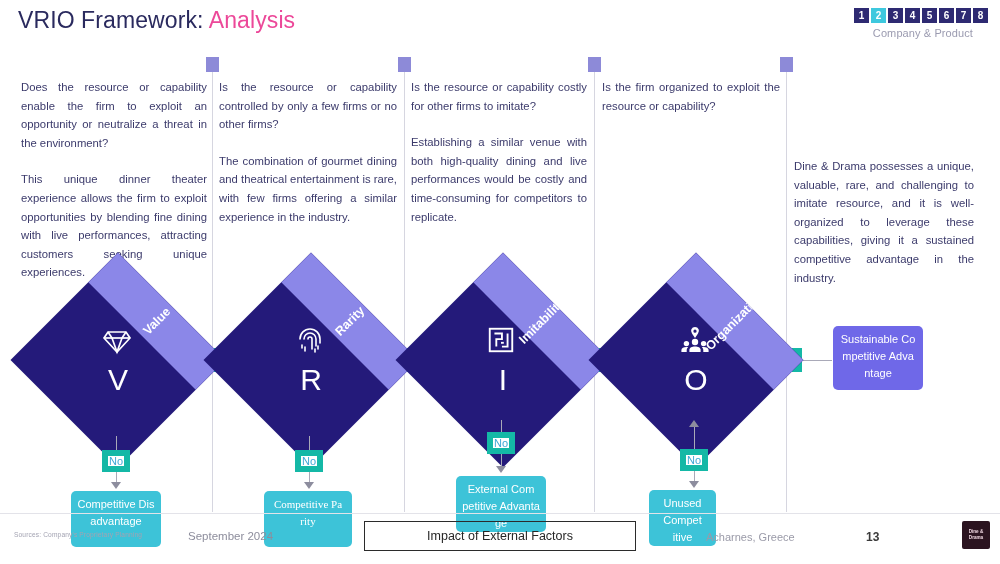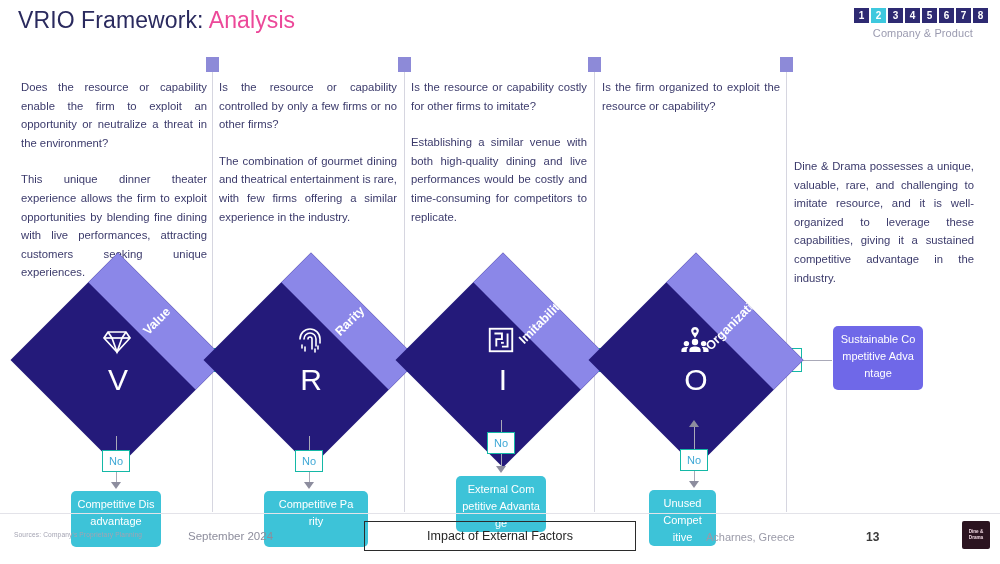--- a/index.html
+++ b/index.html
@@ -66,21 +66,21 @@
   .dcontent {
     position: absolute; inset: 0; display: flex; flex-direction: column;
     align-items: center; justify-content: center; gap: 6px;
     pointer-events: none;
   }
   .dcontent .ico { width: 34px; height: 34px; }
   .dcontent .letter { color: #fff; font-size: 30px; line-height: 1; font-weight: 400; }
 
   
   .chip {
-    position: absolute; border: 1px solid #14b8a6; background: #fff;
+    position: absolute; border: 6px solid #14b8a6; background: #fff;
     color: #3ea8d6; font-size: 11px; display: flex; align-items: center;
     justify-content: center;
   }
   .chip-yes { width: 34px; height: 24px; }
   .chip-no  { width: 28px; height: 22px; }
 
   .line { position: absolute; background: #a9a9b8; }
   .arrow { position: absolute; width: 0; height: 0; }
   .arrow-left  { border-top: 4px solid transparent; border-bottom: 4px solid transparent; border-right: 6px solid #8d8d9e; }
   .arrow-down  { border-left: 5px solid transparent; border-right: 5px solid transparent; border-top: 7px solid #8d8d9e; }
@@ -273,21 +273,21 @@
   <div class="line" style="left:116px; top:436px; width:1px; height:14px;"></div>
   <div class="chip chip-no" style="left:102px; top:450px;">No</div>
   <div class="line" style="left:116px; top:472px; width:1px; height:12px;"></div>
   <div class="arrow arrow-down" style="left:111px; top:482px;"></div>
   <div class="outcome cyan" style="left:71px; top:491px; width:90px; height:56px;">Competitive Dis advantage</div>
 
   <div class="line" style="left:309px; top:436px; width:1px; height:14px;"></div>
   <div class="chip chip-no" style="left:295px; top:450px;">No</div>
   <div class="line" style="left:309px; top:472px; width:1px; height:12px;"></div>
   <div class="arrow arrow-down" style="left:304px; top:482px;"></div>
-  <div class="outcome cyan" style="left:264px; top:491px; width:104px; height:56px;">Competitive Pa rity</div>
+  <div class="outcome cyan" style="left:264px; top:491px; width:88px; height:56px;font-family:Liberation Serif, serif;">Competitive Pa rity</div>
 
   <div class="line" style="left:501px; top:420px; width:1px; height:12px;"></div>
   <div class="chip chip-no" style="left:487px; top:432px;">No</div>
   <div class="line" style="left:501px; top:454px; width:1px; height:14px;"></div>
   <div class="arrow arrow-down" style="left:496px; top:466px;"></div>
   <div class="outcome cyan" style="left:456px; top:476px; width:90px; height:56px;">External Com petitive Advanta ge</div>
 
   <div class="arrow arrow-up" style="left:689px; top:420px;"></div>
   <div class="line" style="left:694px; top:427px; width:1px; height:22px;"></div>
   <div class="chip chip-no" style="left:680px; top:449px;">No</div>

